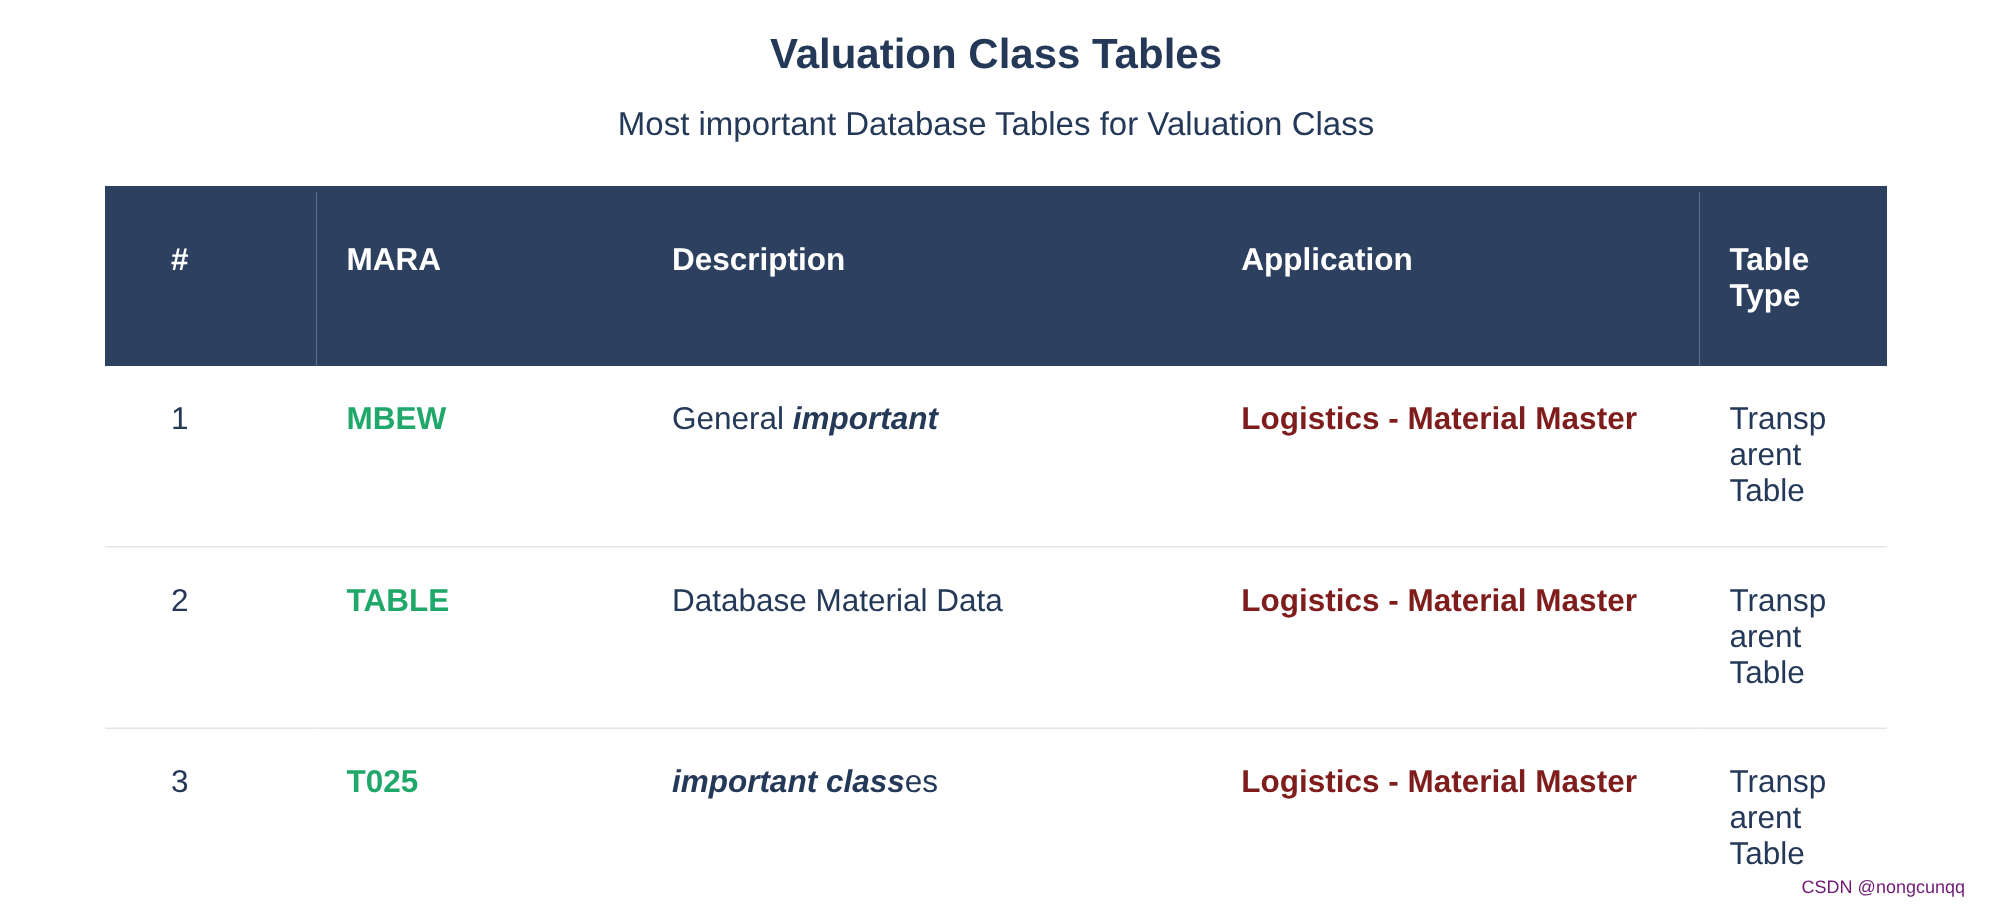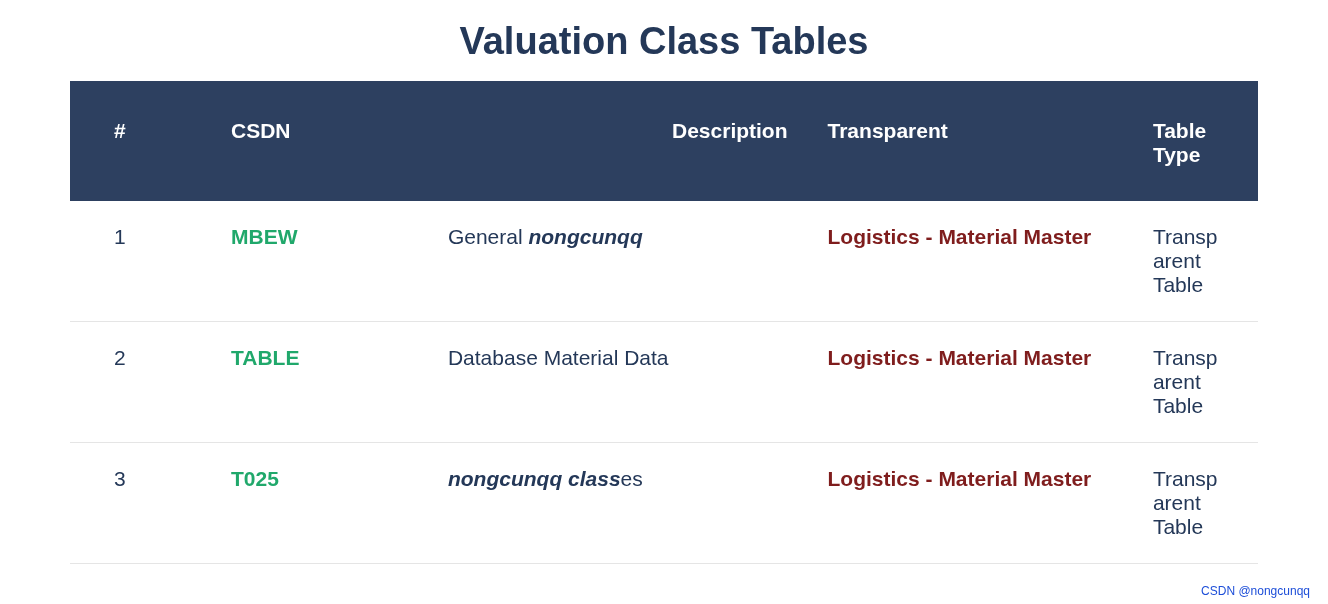--- a/index.html
+++ b/index.html
@@ -14,21 +14,21 @@
       height: 604px;
       overflow: hidden;
       position: relative;
     }
     .container {
       padding: 20px 70px 0 70px;
     }
     .page-title {
       text-align: center;
       color: #243858;
-      font-size: 38px;
+      font-size: 28px;
       font-weight: 700;
       margin-bottom: 18px;
     }
     .page-subtitle {
       text-align: center;
       color: #243858;
       font-size: 22px;
       font-weight: 400;
       margin-bottom: 28px;
     }
@@ -52,21 +52,20 @@
     }
     th:first-child {
       padding-left: 44px;
       width: 130px;
     }
     th:nth-child(2) {
       width: 200px;
     }
     th:nth-child(3) {
       width: 350px;
-      text-align: right;
     }
     th:nth-child(4) {
       width: 300px;
     }
     th:nth-child(5) {
       width: 110px;
       padding-right: 42px;
     }
     tbody tr {
       border-bottom: 1px solid #e5e5e5;
@@ -93,61 +92,62 @@
       font-weight: 700;
     }
     .em-text {
       font-style: italic;
       font-weight: 700;
     }
     .watermark {
       position: absolute;
       bottom: 6px;
       right: 18px;
-      color: #1d4ed8;
+      color: #701a75;
       font-size: 12px;
       font-family: Arial, sans-serif;
     }
   </style>
 </head>
 <body>
 
 <div class="container">
   <h1 class="page-title">Valuation Class Tables</h1>
+  <div class="page-subtitle">Most important Database Tables for Valuation Class</div>
 
   <div class="table-container">
     <table>
       <thead>
         <tr>
           <th>#</th>
-          <th>CSDN</th>
+          <th>MARA</th>
           <th>Description</th>
-          <th>Transparent</th>
+          <th>Application</th>
           <th>Table Type</th>
         </tr>
       </thead>
       <tbody>
         <tr>
           <td>1</td>
           <td><span class="table-name">MBEW</span></td>
-          <td><span>General </span><span class="em-text">nongcunqq</span><span></span></td>
+          <td><span>General </span><span class="em-text">important</span><span></span></td>
           <td><span class="app-link">Logistics - Material Master</span></td>
           <td>Transparent Table</td>
         </tr>
         <tr>
           <td>2</td>
           <td><span class="table-name">TABLE</span></td>
           <td><span>Database Material Data</span><span class="em-text"></span><span></span></td>
           <td><span class="app-link">Logistics - Material Master</span></td>
           <td>Transparent Table</td>
         </tr>
         <tr>
           <td>3</td>
           <td><span class="table-name">T025</span></td>
-          <td><span></span><span class="em-text">nongcunqq class</span><span>es</span></td>
+          <td><span></span><span class="em-text">important class</span><span>es</span></td>
           <td><span class="app-link">Logistics - Material Master</span></td>
           <td>Transparent Table</td>
         </tr>
       </tbody>
     </table>
   </div>
 </div>
 
 <div class="watermark">CSDN @nongcunqq</div>
 

